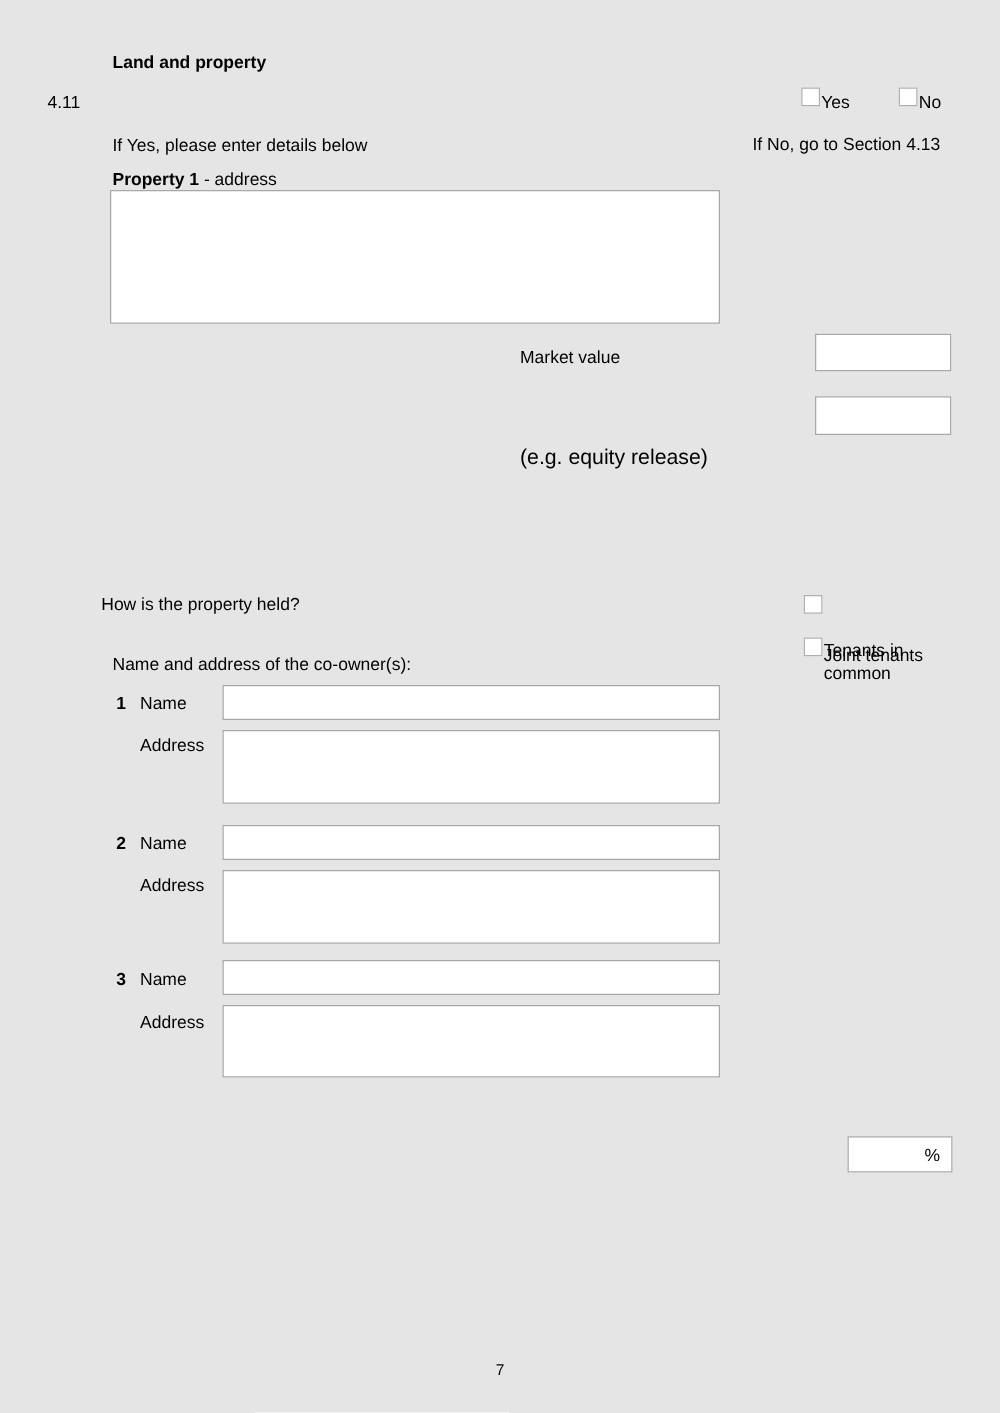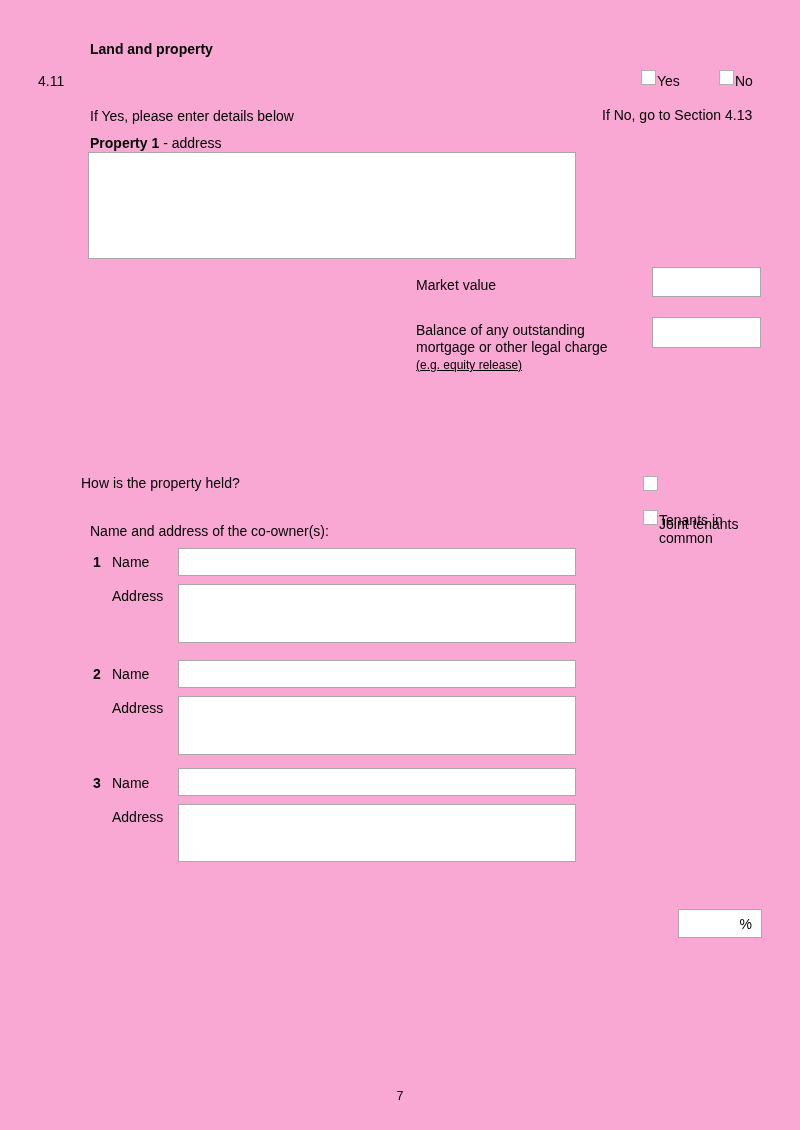--- a/index.html
+++ b/index.html
@@ -1,32 +1,32 @@
 <!DOCTYPE html>
 <html><head>
 <meta charset="utf-8">
 <style>
   * { margin:0; padding:0; box-sizing:border-box; }
   html,body { background:#fff; }
   body { font-family:"Liberation Sans", sans-serif; color:#000; }
-  .page { position:relative; width:800px; height:1130px; background:#f9a8d4; overflow:hidden; }
+  .page { position:relative; width:800px; height:1130px; background:#e5e5e5; overflow:hidden; }
   .t { position:absolute; font-size:14px; line-height:17px; color:#000; }
   .b { font-weight:bold; }
   .pre { white-space:pre-line; }
   .checkbox {
     position:absolute; width:15px; height:15px;
     border:1px solid #b0b0b0; background:#fff; cursor:pointer;
   }
   .field {
     position:absolute; border:1px solid #a8a8a8; background:#fff;
     font-family:"Liberation Sans", sans-serif; font-size:14px; color:#000;
     padding:2px 6px; outline:none;
   }
   textarea.field { resize:none; }
-  .note { font-size:12px;text-decoration:underline; }
+  .note { font-size:17px; }
   .percent-box {
     position:absolute; border:1px solid #a8a8a8; background:#fff;
     display:flex; align-items:center; justify-content:flex-end;
     padding-right:9px; font-size:14px; cursor:text;
   }
   .footer { position:absolute; left:0; width:800px; text-align:center; font-size:12.5px; }
 </style>
 </head>
 <body>
 
@@ -45,22 +45,20 @@
   <div class="t" style="left:90px; top:108px;">If Yes, please enter details below</div>
   <div class="t" style="left:602px; top:107px;text-align:center;">If No, go to Section 4.13</div>
 
   <div class="t" style="left:90px; top:135px;"><span class="b">Property 1</span><span> - address</span></div>
 
   <textarea class="field" style="left: 88px; top: 152px; width: 488px; height: 107px;"></textarea>
 
   <div class="t" style="left:416px; top:277px;">Market value</div>
   <input type="text" class="field" style="left: 652px; top: 267px; width: 109px; height: 30px;" value="">
 
-  <div class="t pre" style="left:416px; top:322px; width:220px;">Balance of any outstanding
-mortgage or other legal charge</div>
   <div class="t note" style="left:416px; top:357px;">(e.g. equity release)</div>
   <input type="text" class="field" style="left: 652px; top: 317px; width: 109px; height: 31px;" value="">
 
 
   <div class="t" style="left:81px; top:475px;">How is the property held?</div>
 
   <div class="checkbox" style="left:643px; top:476px;"></div>
   <div class="t" style="left:659px; top:476px;margin-top:40px;">Joint tenants</div>
 
   <div class="checkbox" style="left:643px; top:510px;"></div>

